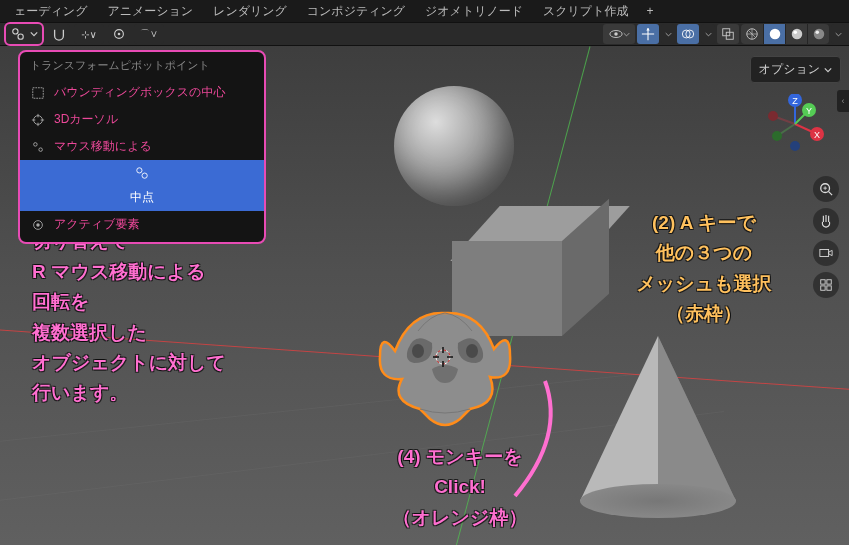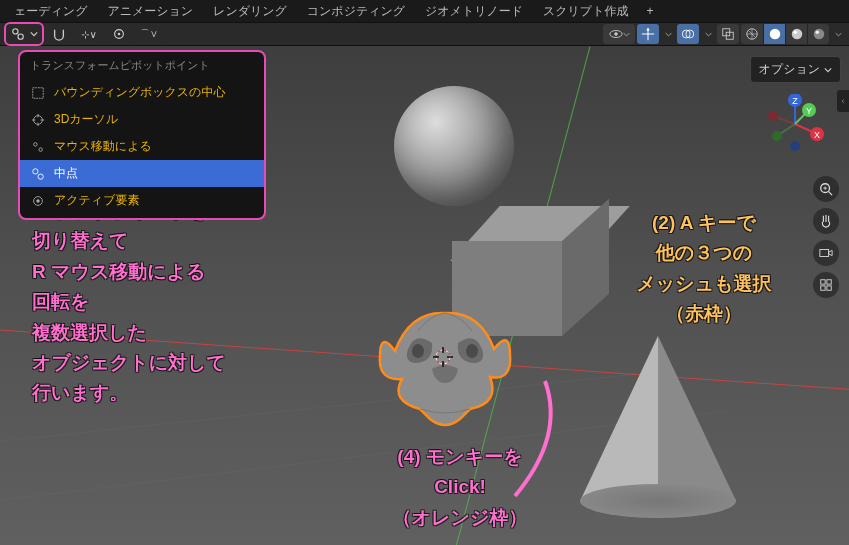--- a/index.html
+++ b/index.html
@@ -111,27 +111,28 @@
     color: #888;
     font-size: 11px;
     padding: 6px 10px 6px 10px;
     font-family: Liberation Mono, monospace;
   }
   .dropdown-item {
     display: flex;
     align-items: center;
     gap: 8px;
     padding: 5px 10px;
-    color: #eab308;
+    color: #ec4899;
     cursor: pointer;
     font-size: 12px;
   }
   .dropdown-item.selected {
     background: #3b6bd4;
     color: #fff;
+    flex-direction: column;
   }
   .dd-icon {
     width: 16px; height: 16px;
     display: flex;
     align-items: center;
     justify-content: center;
     color: #aaa;
   }
   .options-btn {
     position: absolute;

